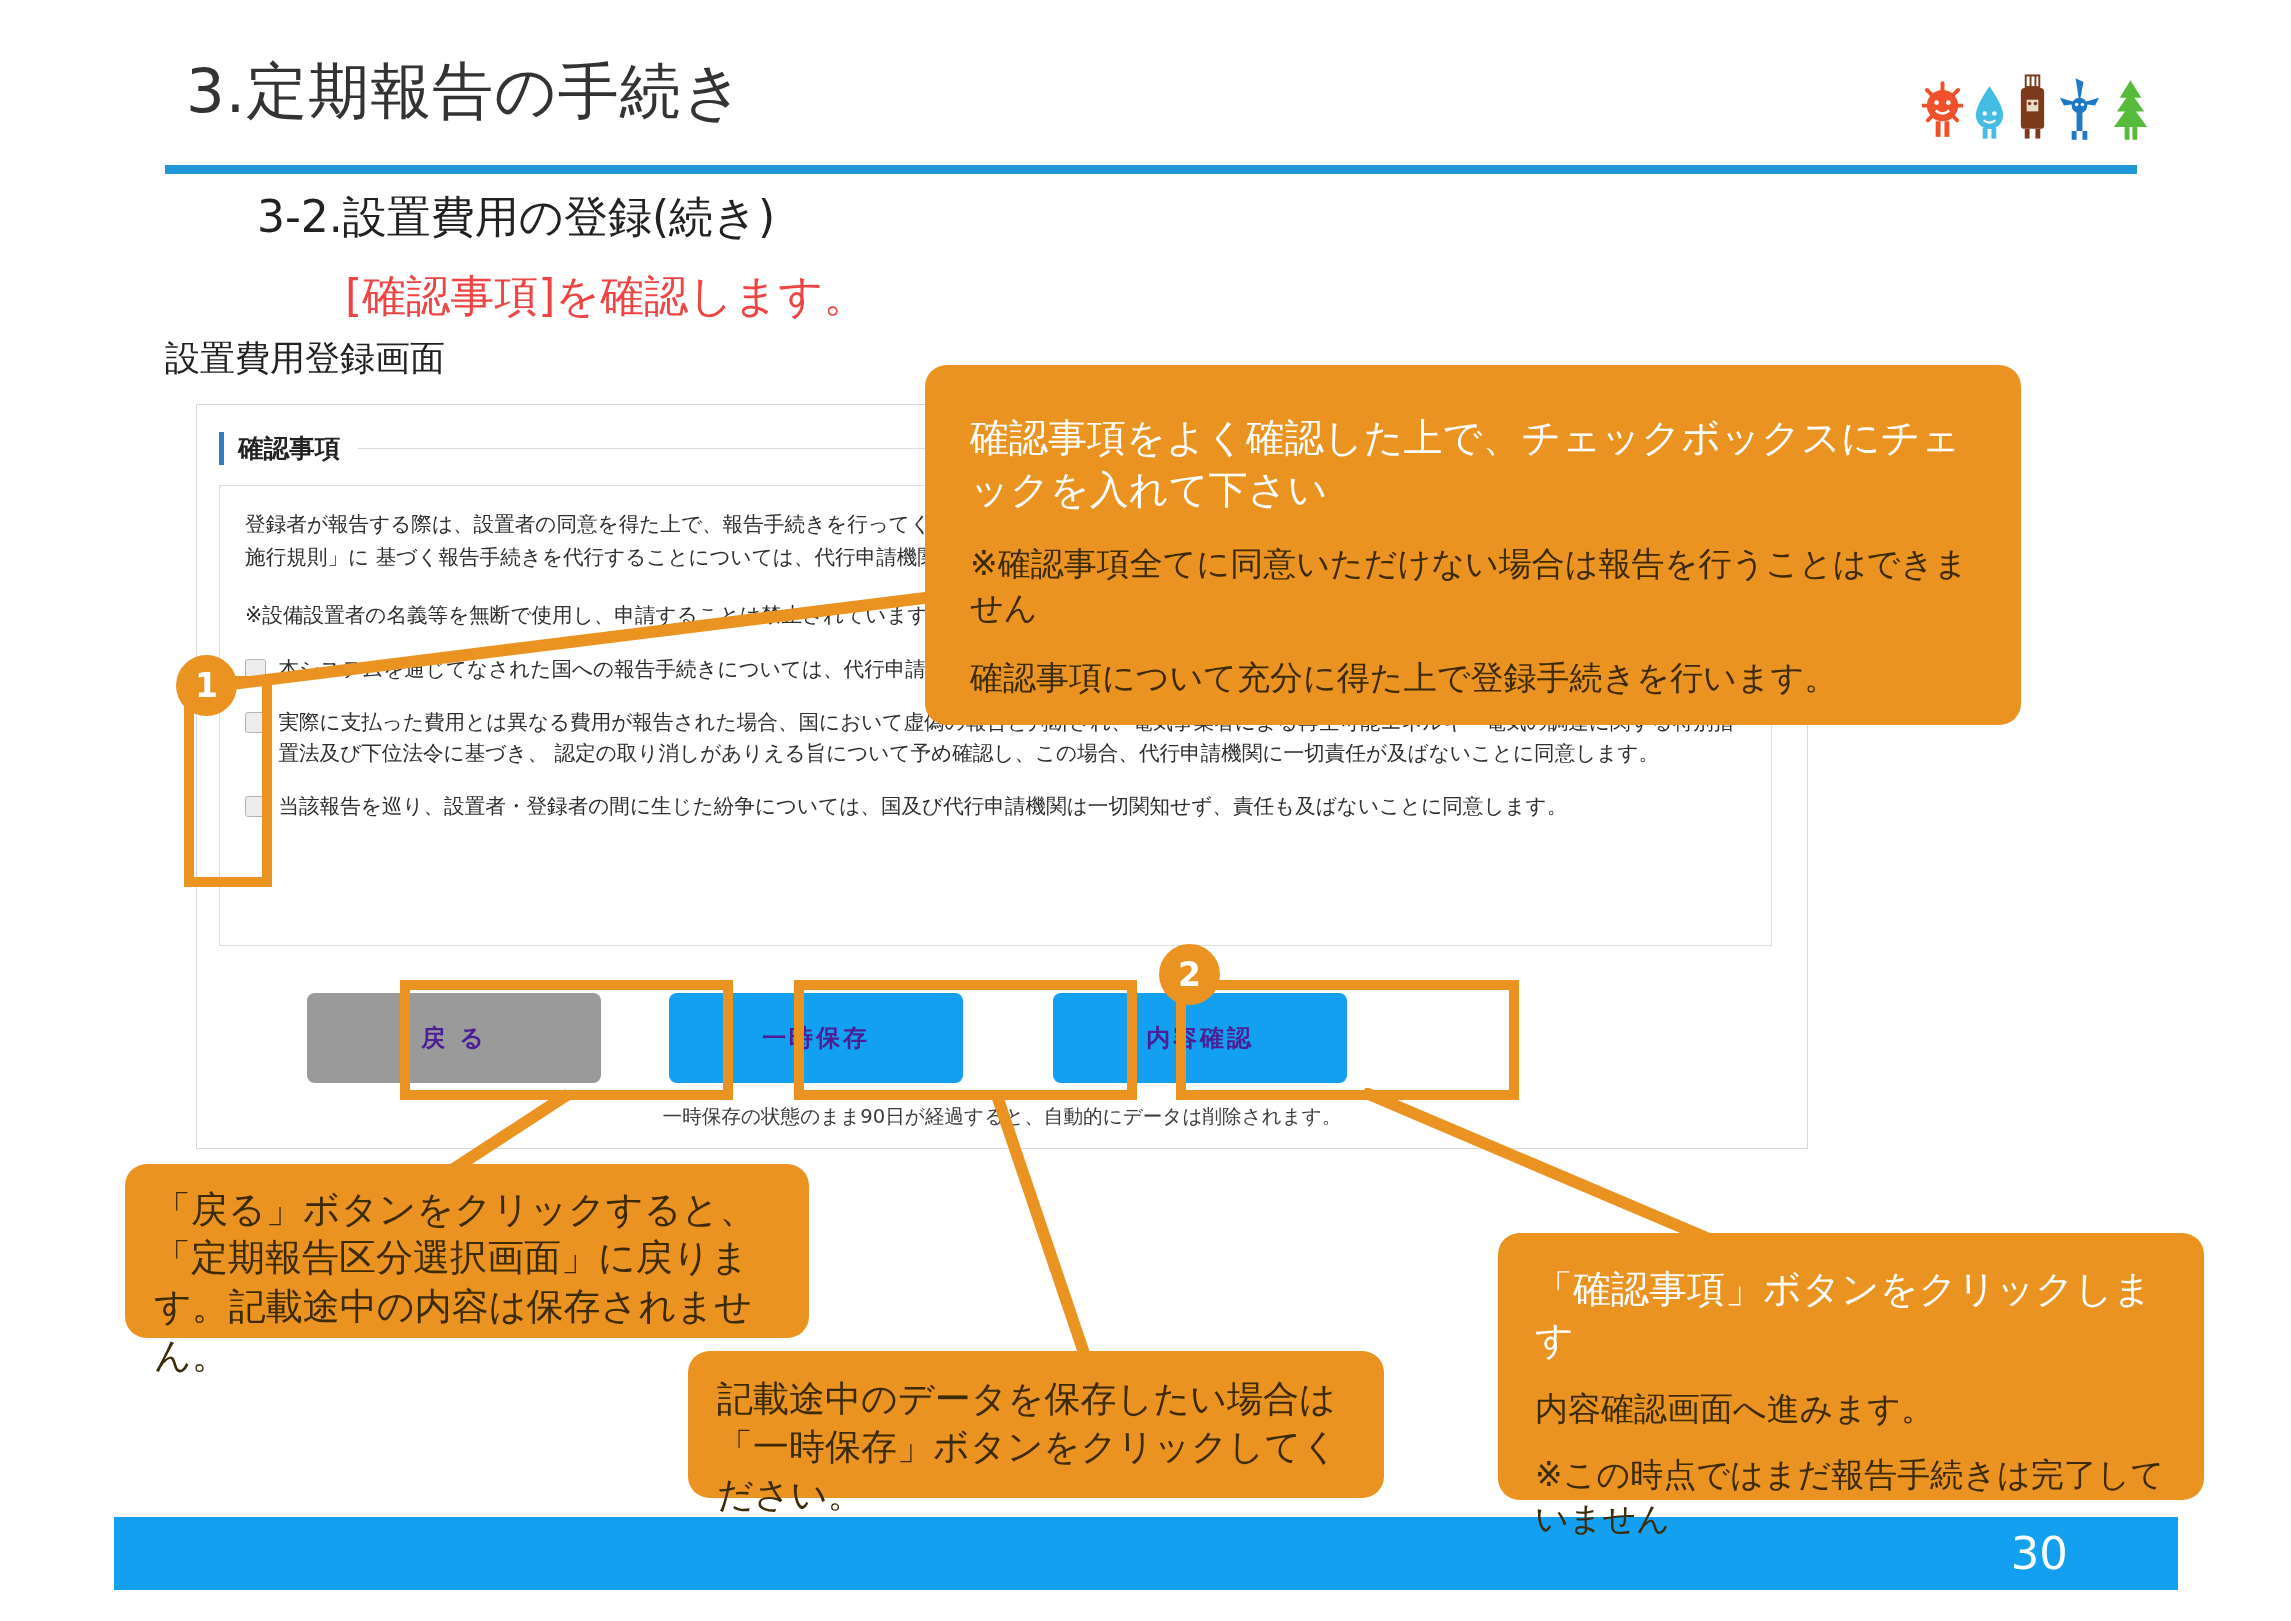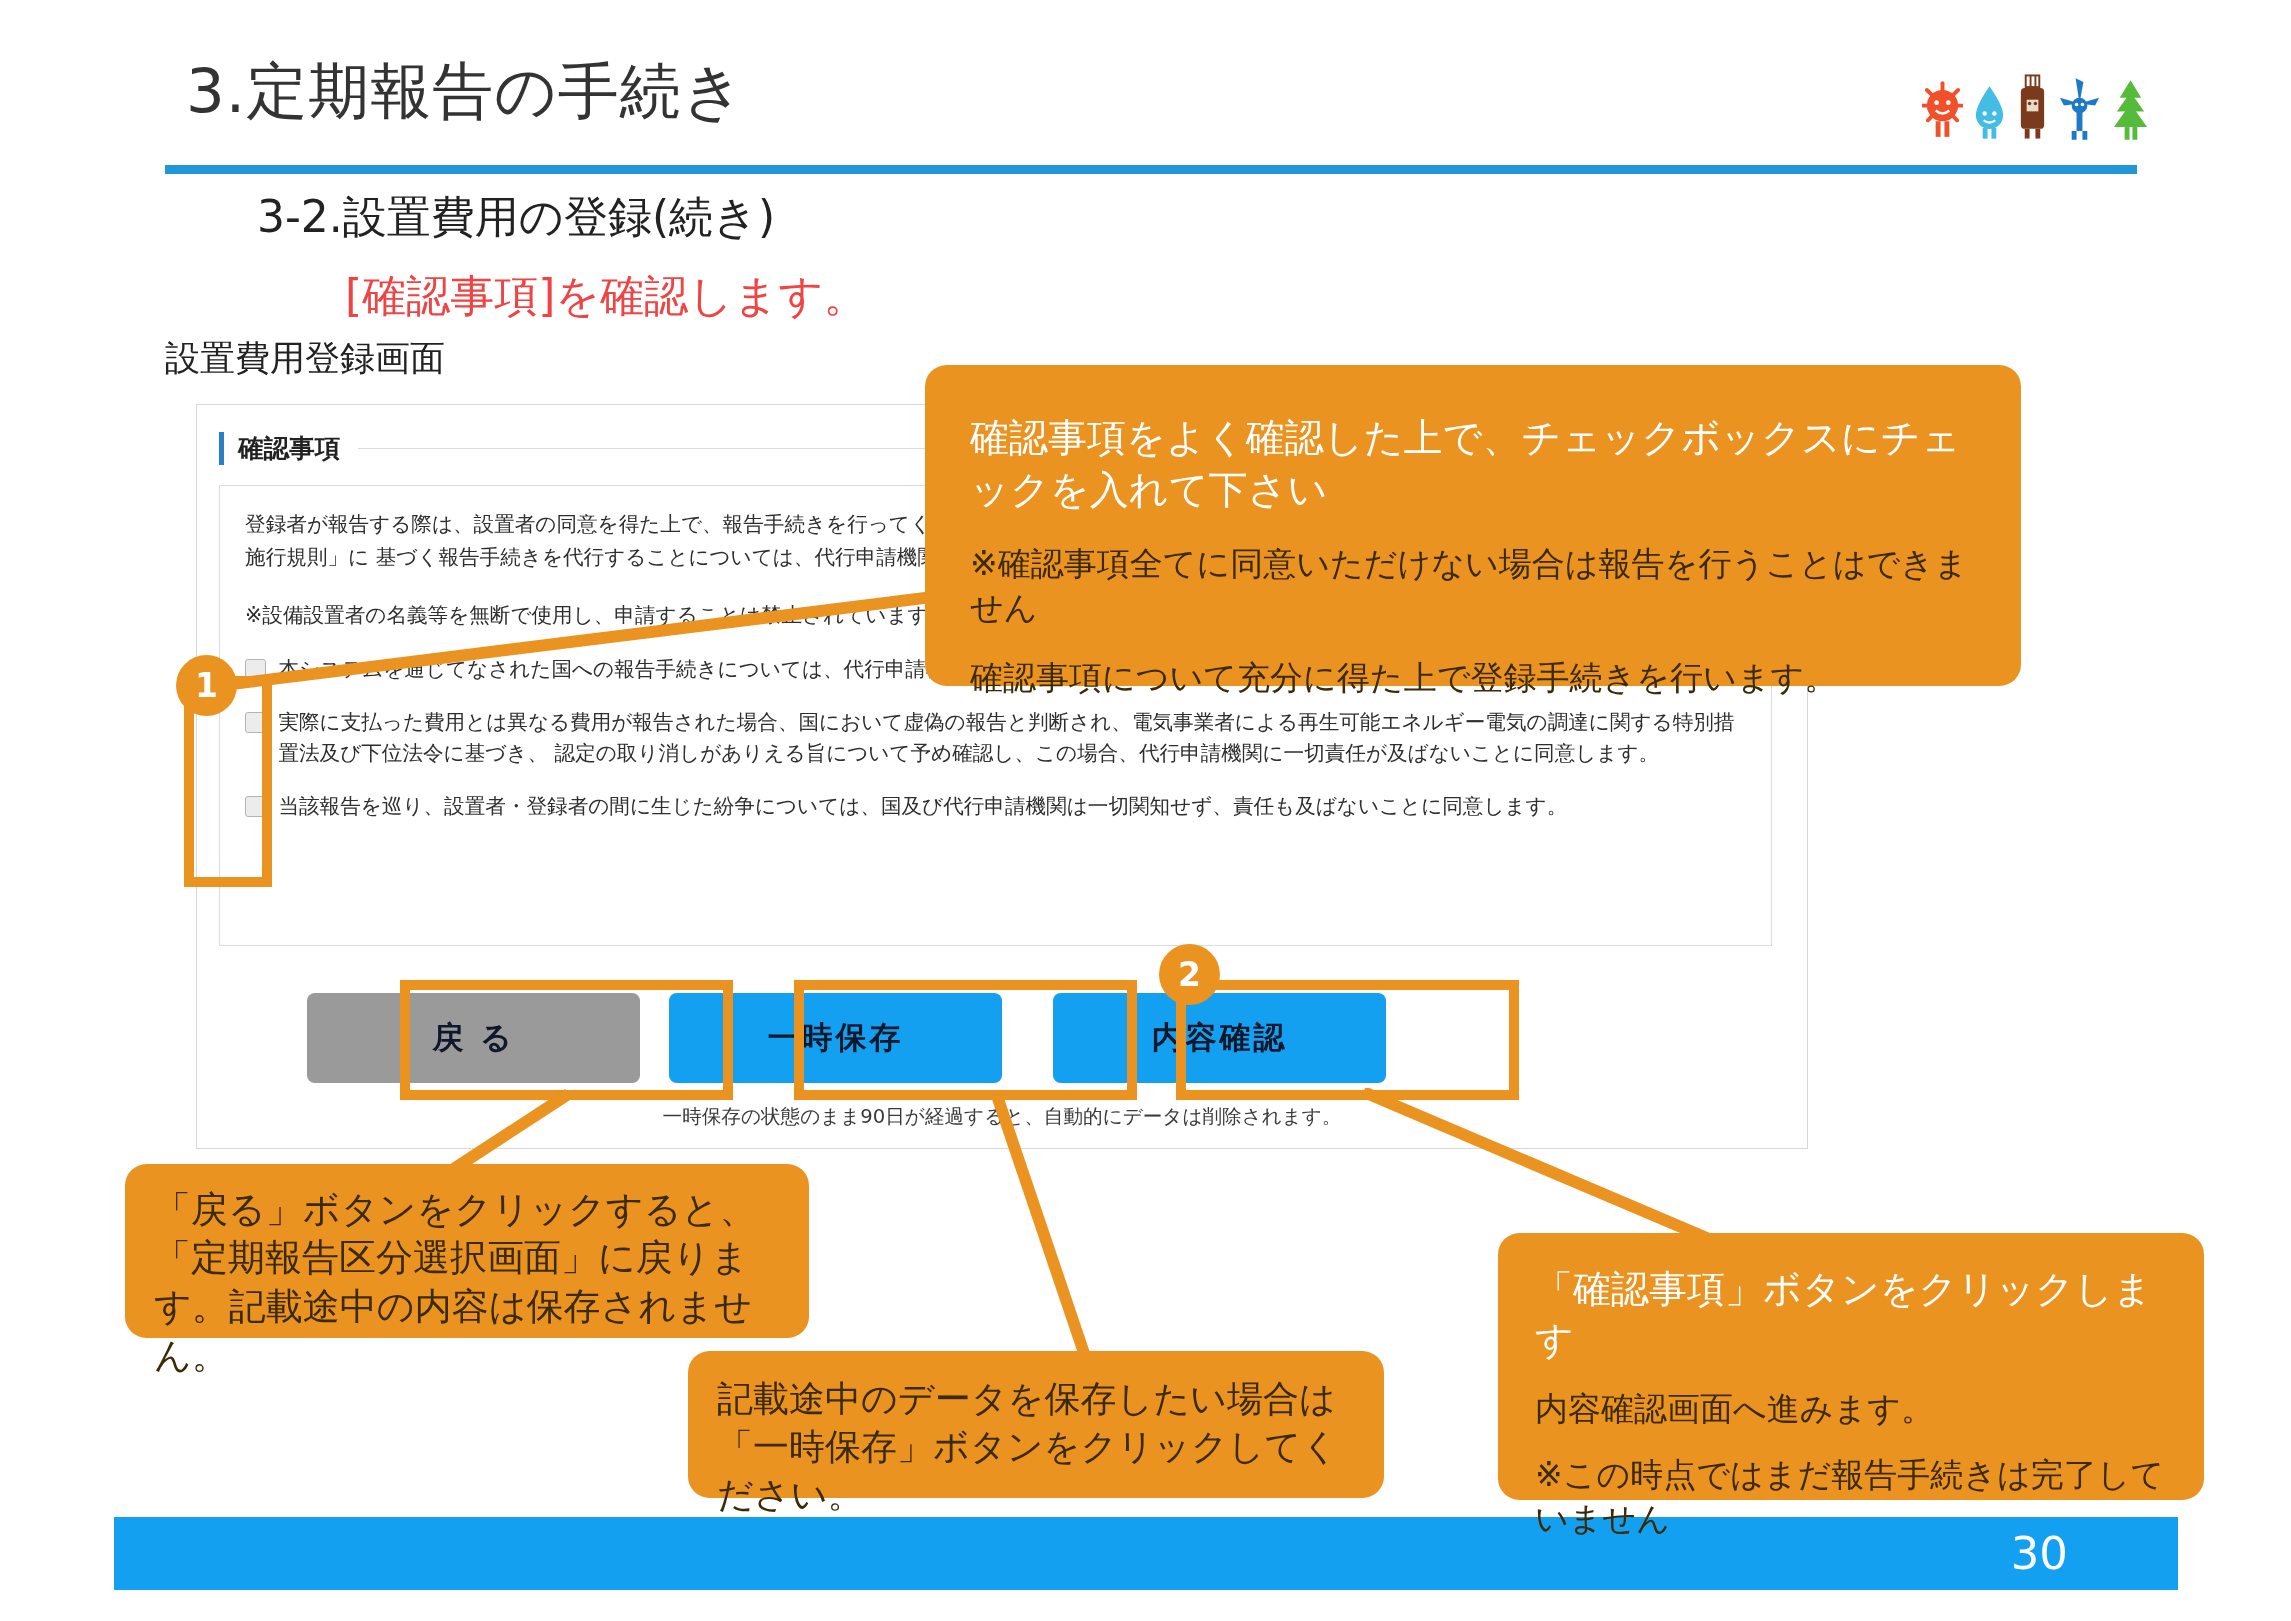--- a/index.html
+++ b/index.html
@@ -163,29 +163,29 @@
   .btn-row {
     position: absolute;
     left: 0;
     top: 588px;
     width: 100%;
     height: 92px;
   }
   .btn {
     position: absolute;
     top: 0;
-    width: 333px;
+    width: 294px;
     height: 90px;
     border-radius: 7.8px;
     display: flex;
     align-items: center;
     justify-content: center;
-    font-size: 31px;
+    font-size: 24px;
     font-weight: bold;
-    color: #0f172a;
+    color: #4c1d95;
     letter-spacing: 2.9px;
     box-sizing: border-box;
   }
   .btn-back   { left: 110px;  background: #9a9a9a; }
   .btn-save   { left: 472px;  background: #13a0f0; }
   .btn-check  { left: 856px;  background: #13a0f0; }
 
   .btn-note {
     position: absolute;
     left: 0;
@@ -244,21 +244,21 @@
     color: #3b2a06;
     font-size: 33px;
     line-height: 1.34;
     margin: 0;
   }
 
   .callout-main {
     left: 925px;
     top: 365px;
     width: 1096px;
-    height: 321px;
+    height: 360px;
     padding: 47px 45px 8px 45px;
   }
   .callout-main .co-head { font-size: 39px; }
   .callout-main .co-body { margin-top: 25.5px; }
 
   .callout-back {
     left: 125px;
     top: 1164px;
     width: 684px;
     height: 174px;

